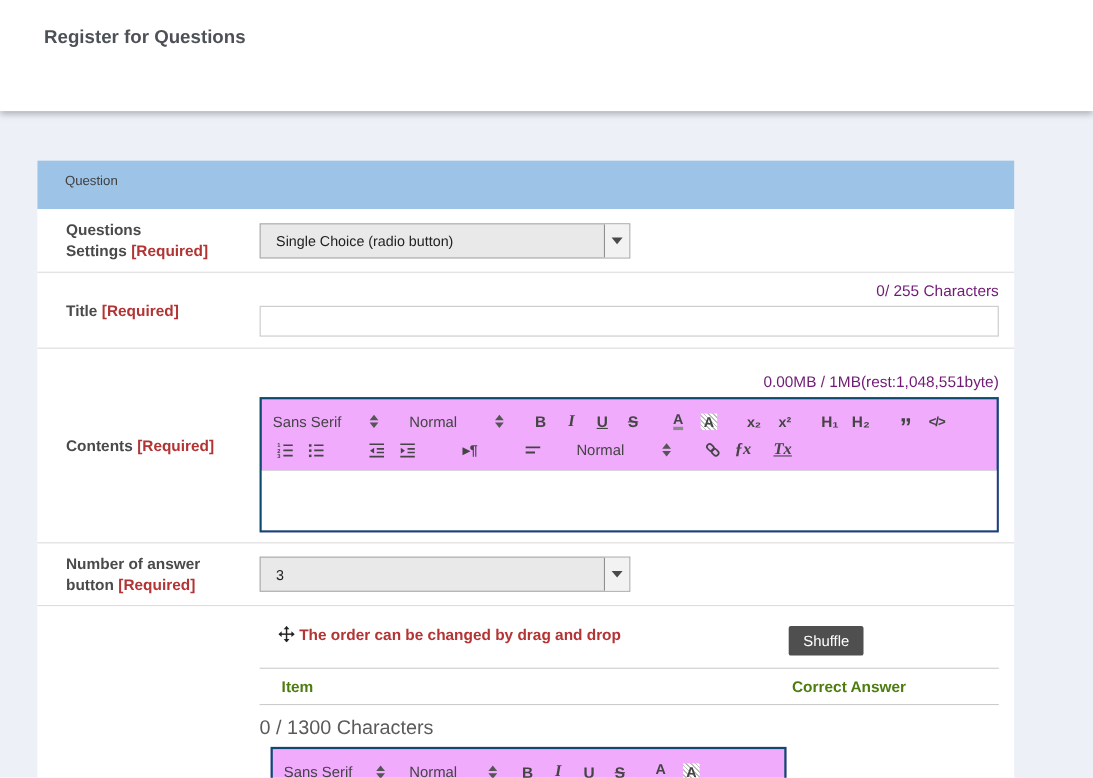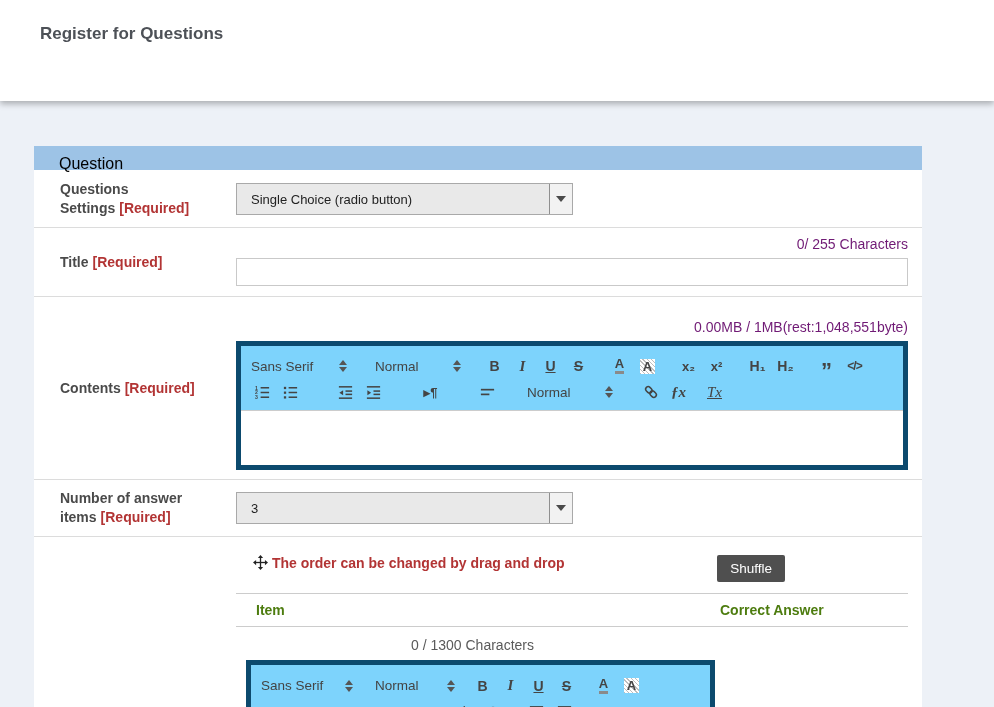--- a/index.html
+++ b/index.html
@@ -9,21 +9,21 @@
     font-family:"Liberation Sans",sans-serif;
     position:relative;
   }
   
   .top-header{background:#fff;height:101px;box-shadow:0 3px 6px rgba(0,0,0,.28);position:relative;z-index:2}
   .page-title{margin:0;padding:24px 0 0 40px;font-size:17px;font-weight:bold;color:#4d5157}
   .page-notice{padding:13px 0 0 34px;font-size:13px;color:#b23434}
 
   
   .card{margin:45px 0 0 34px;width:888px;height:820px;background:#fff}
-  .section-header{height:24px;line-height:36px;background:#9dc3e6;color:#000000;font-size:16px;padding-left:25px}
+  .section-header{height:44px;line-height:36px;background:#9dc3e6;color:#404040;font-size:12px;padding-left:25px}
 
   .frow{display:flex;align-items:center;border-bottom:1px solid #dcdcdc}
   .flabel{width:202px;box-sizing:border-box;padding-left:26px;padding-right:18px;
           font-size:14px;font-weight:bold;color:#4a4a4a;line-height:1.35}
   .req{color:#b23434;margin-left:4px}
   .fcontrol{flex:1;box-sizing:border-box;padding-right:14px;min-width:0}
 
   .row-settings .fcontrol{padding-top:13px;padding-bottom:12px}
   .row-title .fcontrol{padding-top:8px;padding-bottom:10px}
   .row-contents .fcontrol{padding-top:22px;padding-bottom:9px}
@@ -33,21 +33,21 @@
   .gselect{width:337px;height:32px;box-sizing:border-box;background:#e9e9e9;border:1px solid #a9a9a9;
            display:flex;align-items:stretch;cursor:pointer}
   .gselect .txt{flex:1;display:flex;align-items:center;padding-left:14px;font-size:13px;color:#222;overflow:hidden;white-space:nowrap}
   .arrowbox{width:22px;border-left:1px solid #8f8f8f;background:#f2f2f2;display:flex;align-items:center;justify-content:center}
   .tri-down{width:0;height:0;border-left:5px solid transparent;border-right:5px solid transparent;border-top:6px solid #4a4a4a}
 
   .counter{text-align:right;font-size:14px;color:#701a75;margin-bottom:6px;white-space:nowrap}
   .text-input{width:100%;height:28px;box-sizing:border-box;border:1px solid #c9c9c9;background:#fff;font-size:13px;padding:0 8px}
 
   
-  .editor{border:5px solid #0c4a6e;background:#7dd3fc}
+  .editor{border:2px solid #0c4a6e;background:#f0abfc}
   .ql-toolbar{padding:7px 10px 5px 10px;border-bottom:1px solid #ccc}
   .ql-row{display:flex;align-items:center;height:26px}
   .grp{display:flex;align-items:center;margin-right:13px}
   .tbtn{min-width:23px;height:22px;display:flex;align-items:center;justify-content:center;
         color:#444;cursor:pointer;margin-right:5px;font-size:14px;font-weight:bold}
   .picker{display:flex;align-items:center;justify-content:space-between;color:#444;font-size:13.5px;cursor:pointer}
   .picker.font{width:96px;margin-right:28px}
   .picker.fmt{width:86px;margin-right:22px}
   .picker.size{width:86px;margin-right:20px}
   .updown{display:flex;flex-direction:column;align-items:center}
@@ -58,36 +58,36 @@
   .i-strike{text-decoration:line-through}
   .i-color{font-size:13px;line-height:12px;border-bottom:3px solid #8a8a8a;padding-bottom:1px}
   .i-bg{font-size:13px;line-height:13px;padding:1px 3px;
         background:repeating-linear-gradient(45deg,#bdbdbd 0 1px,#fff 1px 3px)}
   .i-subsup{font-size:13px}
   .i-h{font-size:14px;letter-spacing:0}
   .i-quote{font-size:22px;line-height:8px;padding-top:9px}
   .i-code{font-size:12px;letter-spacing:-1px}
   .i-dir{font-size:13px}
   .i-formula{font-family:"Liberation Serif",serif;font-style:italic;font-weight:bold;font-size:15px}
-  .i-clean{font-family:"Liberation Serif",serif;font-style:italic;font-weight:normal;font-size:15px;text-decoration:underline}
+  .i-clean{font-family:"Liberation Serif",serif;font-style:italic;font-weight:bold;font-size:15px;text-decoration:underline}
   .ql-content{height:54px;background:#fff}
   .svgicon{display:block}
 
   
   .row-items{border-bottom:none}
   .items-bar{display:flex;align-items:flex-start;padding:18px 0 11px 0}
   .move-wrap{margin-left:17px;display:flex;align-items:center}
   .drag-note{font-size:14px;font-weight:bold;color:#b23434;margin-left:4px}
   .shuffle-btn{margin-left:auto;margin-right:123px;background:#4f4f4f;color:#fff;border:none;border-radius:2px;
                font-size:13.5px;font-family:"Liberation Sans",sans-serif;padding:6px 13px;cursor:pointer}
   .items-head{display:flex;align-items:center;height:32px;border-top:1px solid #ccc;border-bottom:1px solid #ccc;
               font-size:14px;font-weight:bold;color:#4d7c0f}
   .col-item{padding-left:20px;flex:1}
   .col-correct{width:188px}
-  .item-counter{width:479px;text-align:center;font-size:14px;color:#5a5a5a;margin:10px 0 7px 0;box-sizing:border-box;padding-right:6px}
+  .item-counter{width:479px;text-align:left;font-size:18px;color:#5a5a5a;margin:10px 0 7px 0;box-sizing:border-box;padding-right:6px}
   .editor.small{width:469px;margin-left:10px;box-sizing:border-box}
   .editor.small .ql-row{height:27px}
 </style>
 </head>
 <body>
 
 <div class="top-header">
   <h1 class="page-title">Register for Questions</h1>
 </div>
 
@@ -257,21 +257,21 @@
             </span>
           </div>
         </div>
         <div class="ql-content"></div>
       </div>
     </div>
   </div>
 
   <div class="frow row-numitems">
     <div class="flabel">
-      <span>Number of answer items</span><span class="req">[Required]</span>
+      <span>Number of answer button</span><span class="req">[Required]</span>
     </div>
     <div class="fcontrol">
       <div class="gselect">
         <span class="txt">3</span>
         <span class="arrowbox">
             <span class="tri-down"></span>
           </span>
       </div>
     </div>
   </div>

